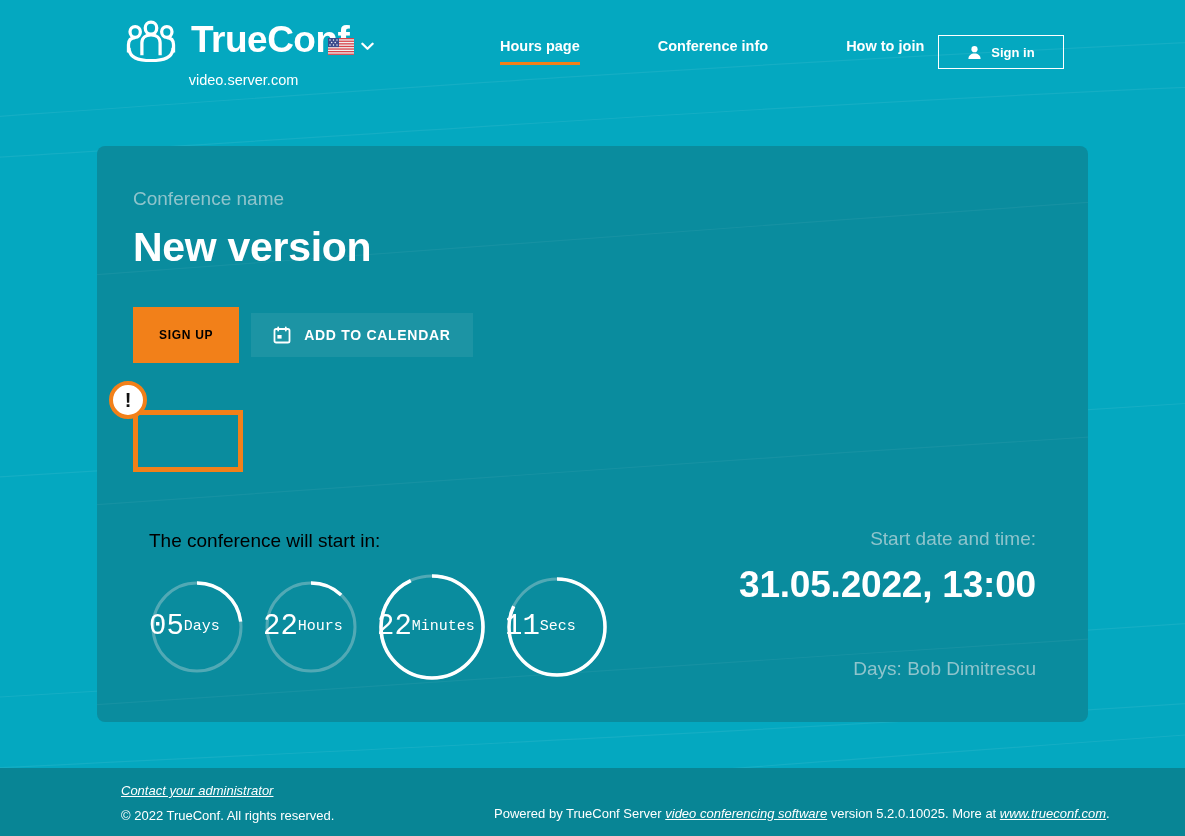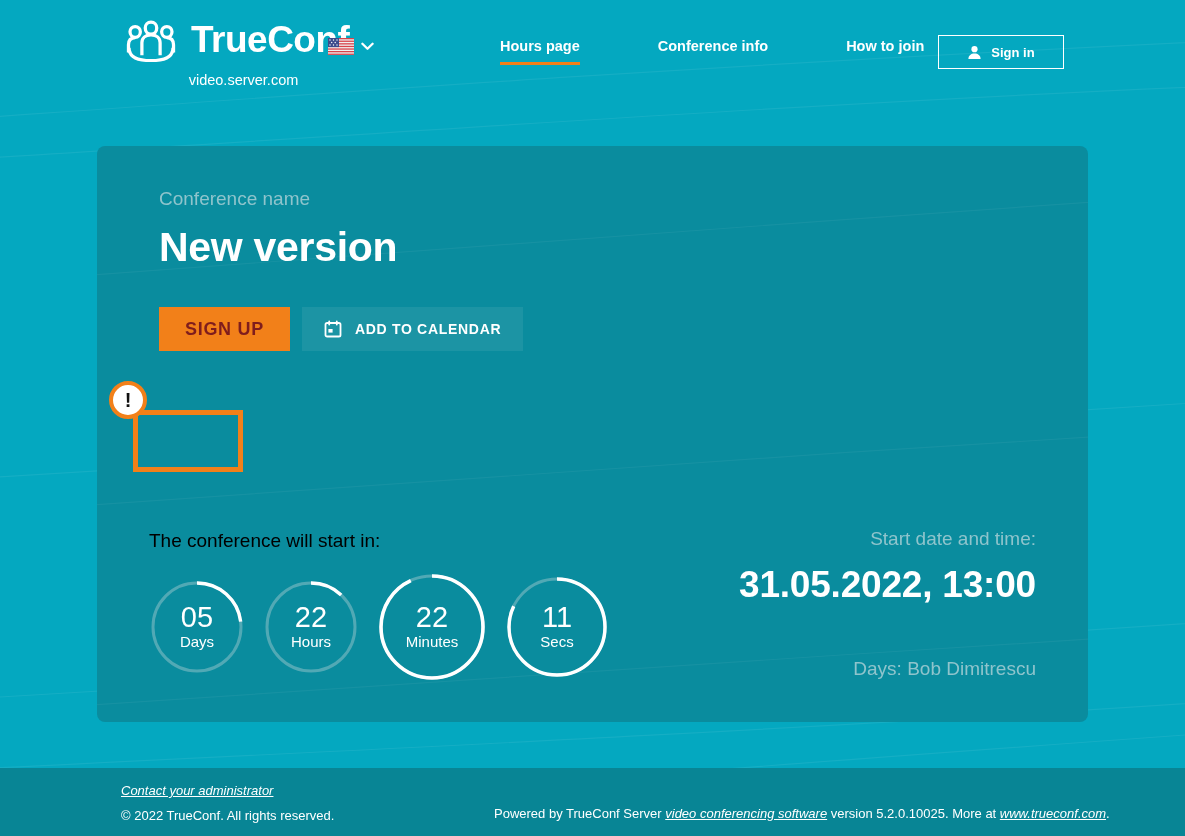--- a/index.html
+++ b/index.html
@@ -146,47 +146,47 @@
     top: 42px;
     width: 991px;
     height: 576px;
     background: #0a8c9e;
     border-radius: 8px;
     overflow: hidden;
   }
 
   .card-streaks { position: absolute; inset: 0; pointer-events: none; }
 
-  .card-inner { position: relative; padding: 42px 62px; height: 100%; }
+  .card-inner { position: relative; padding: 42px 36px; height: 100%; }
 
   .conf-label {
     font-size: 19px;
     color: #8fc4cc;
     margin-bottom: 14px;
   }
 
   .conf-title {
     font-size: 41px;
     font-weight: bold;
     color: #ffffff;
     letter-spacing: -0.3px;
     margin-bottom: 36px;
   }
 
   .actions { display: flex; align-items: center; gap: 12px; position: relative; }
 
   .signup-btn {
     background: #f28019;
-    color: #7f1d1d;
+    color: #000000;
     border: none;
     font-family: inherit;
-    font-size: 18px;
+    font-size: 12px;
     font-weight: bold;
     letter-spacing: 0.7px;
-    height: 44px;
+    height: 56px;
     padding: 0 26px;
     cursor: pointer;
   }
 
   .calendar-btn {
     background: #1c94a4;
     color: #ffffff;
     border: none;
     font-family: inherit;
     font-size: 14px;
@@ -252,23 +252,23 @@
 
   .circles { display: flex; align-items: center; gap: 18px; }
 
   .circle-wrap { position: relative; display: block; }
   .circle-wrap svg { display: block; }
 
   .circle-text {
     position: absolute;
     inset: 0;
     display: flex;
-    flex-direction: column;
+    flex-direction: row;
     align-items: center;
-    justify-content: center;
+    font-family: Liberation Mono, monospace;
   }
 
   .circle-num { font-size: 29px; font-weight: normal; color: #ffffff; line-height: 1.05; }
   .circle-unit { font-size: 15px; color: #ffffff; line-height: 1.3; }
 
   .start-block { text-align: right; padding-bottom: 2px; }
 
   .start-label { font-size: 19px; color: #8fc4cc; margin-bottom: 14px; }
 
   .start-value {

